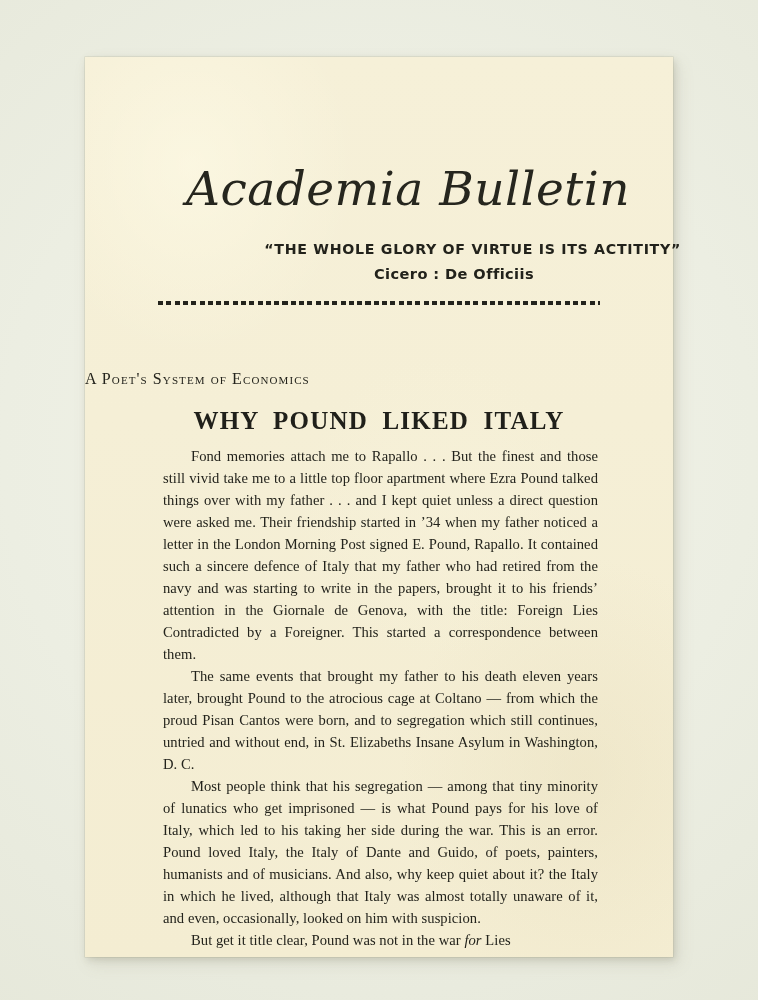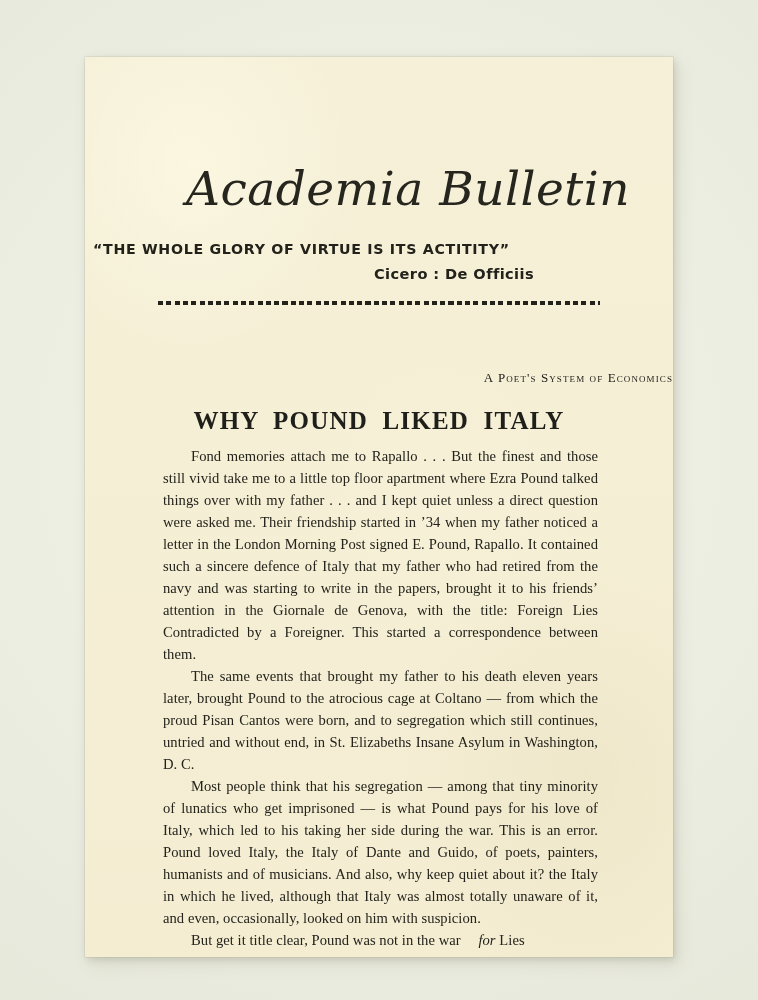--- a/index.html
+++ b/index.html
@@ -65,24 +65,24 @@
     font-weight: 400;
     font-size: 47px;
     line-height: 1;
     color: #26261e;
     letter-spacing: 0.5px;
     padding-left: 29px;
   }
 
   .epigraph {
     position: absolute;
-    left: 8px;
+    left: 0;
     top: 184px;
     width: 596px;
-    text-align: left;
+    text-align: right;
     font-family: "DejaVu Sans", "Liberation Sans", sans-serif;
     font-weight: 700;
     font-size: 14.2px;
     letter-spacing: 0.7px;
     color: #22221b;
     white-space: nowrap;
   }
 
   .attribution {
     position: absolute;
@@ -114,23 +114,23 @@
         #23231c 0px, #23231c 5px,
         rgba(0,0,0,0) 5px, rgba(0,0,0,0) 8.3px);
   }
 
   
   .kicker {
     position: absolute;
     left: 0;
     top: 313px;
     width: 588px;
-    text-align: right;
-    font-family: "Liberation Serif", serif;
-    font-size: 13px;
+    text-align: left;
+    font-family: "Liberation Serif", serif;
+    font-size: 16px;
     font-variant: small-caps;
     letter-spacing: 1.1px;
     color: #23231c;
   }
 
   .headline {
     position: absolute;
     left: 0;
     top: 350px;
     width: 588px;
@@ -159,21 +159,20 @@
   }
   .body-copy p {
     margin: 0;
     text-indent: 28px;
   }
   .body-copy p:last-child {
     text-align: left;
   }
   .body-copy i {
     font-style: italic;
-    margin-left: 14px;
   }
 </style>
 </head>
 <body>
 
 <div id="backdrop"></div>
 
 <div id="page">
   <div id="page-inner">
 

